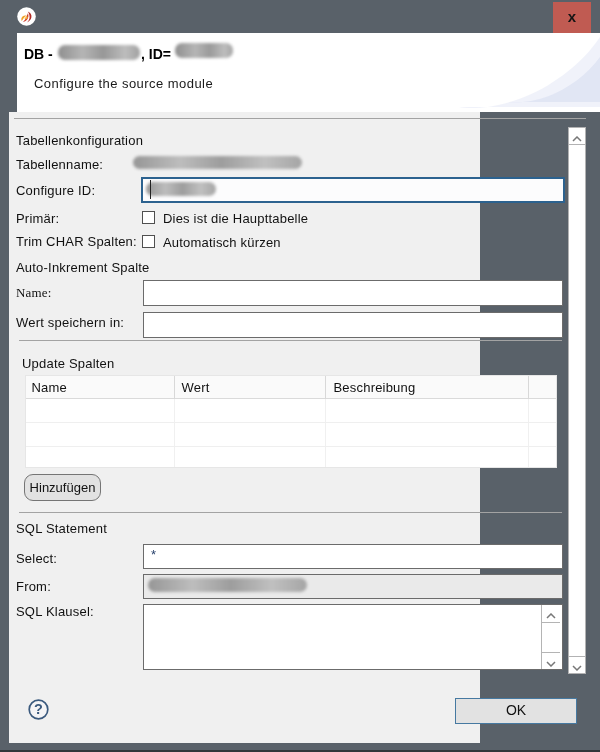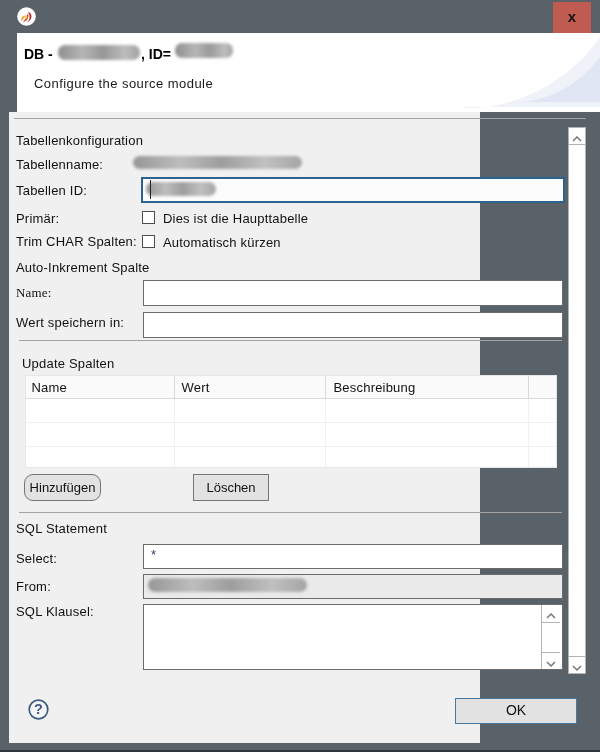--- a/index.html
+++ b/index.html
@@ -43,21 +43,21 @@
   <div class="abs" style="left:17px; top:43px; font-size:13px; color:#1a1a1a; letter-spacing:0.45px;">Configure the source module</div>
 </div>
 
 <div class="abs" style="left:9px; top:112px; width:471px; height:631px; background:#f0f0f0;">
 
   <div class="sep" style="left:5px; top:6px; width:572px;"></div>
 
   <div class="lbl" style="left:7px; top:21px;">Tabellenkonfiguration</div>
   <div class="lbl" style="left:7px; top:45px;">Tabellenname:</div>
   <div class="blob" style="left:124px; top:44px; width:169px; height:13px;"></div>
-  <div class="lbl" style="left:7px; top:71px;">Tabellen ID:</div>
+  <div class="lbl" style="left:7px; top:71px;">Configure ID:</div>
   <div class="lbl" style="left:7px; top:98.5px;">Primär:</div>
   <div class="lbl" style="left:7px; top:121.5px;">Trim CHAR Spalten:</div>
   <div class="lbl" style="left:7px; top:147.5px;">Auto-Inkrement Spalte</div>
   <div class="lbl" style="left:7px; top:172.5px;font-family:Liberation Serif, serif;">Name:</div>
   <div class="lbl" style="left:7px; top:203px;">Wert speichern in:</div>
 
   <div class="abs" style="left:132px; top:65px; width:424px; height:26px; border:2px solid #2c628f; background:#fcfcfd;"></div>
   <div class="blob" style="left:137px; top:70px; width:70px; height:14px;"></div>
   <div class="abs" style="left:141px; top:68px; width:1px; height:19px; background:#222;"></div>
 
@@ -82,21 +82,20 @@
     <div class="abs" style="left:299px; top:0; width:1px; height:23px; background:#d8d8d8;"></div>
     <div class="abs" style="left:502px; top:0; width:1px; height:23px; background:#d8d8d8;"></div>
     <div class="abs" style="left:148px; top:23px; width:1px; height:68px; background:#f0f0f0;"></div>
     <div class="abs" style="left:299px; top:23px; width:1px; height:68px; background:#f0f0f0;"></div>
     <div class="abs" style="left:502px; top:23px; width:1px; height:68px; background:#f0f0f0;"></div>
     <div class="abs" style="left:0; top:46px; width:100%; height:1px; background:#efefef;"></div>
     <div class="abs" style="left:0; top:70px; width:100%; height:1px; background:#efefef;"></div>
   </div>
 
   <div class="btn" style="left:15px; top:362px; width:77px; height:27px; line-height:25px;border-radius:9px;">Hinzufügen</div>
-  <div class="btn" style="left:184px; top:362px; width:76px; height:27px; line-height:25px;">Löschen</div>
 
   <div class="sep" style="left:10px; top:400px; width:543px;"></div>
 
   <div class="lbl" style="left:7px; top:409px;">SQL Statement</div>
   <div class="lbl" style="left:7px; top:439px;">Select:</div>
   <div class="lbl" style="left:7px; top:467px;">From:</div>
   <div class="lbl" style="left:7px; top:491.5px;">SQL Klausel:</div>
 
   <div class="inp" style="left:134px; top:432px; width:420px; height:25px; font-size:13px; line-height:19px; padding-left:7px; color:#27406b;">*</div>
 

